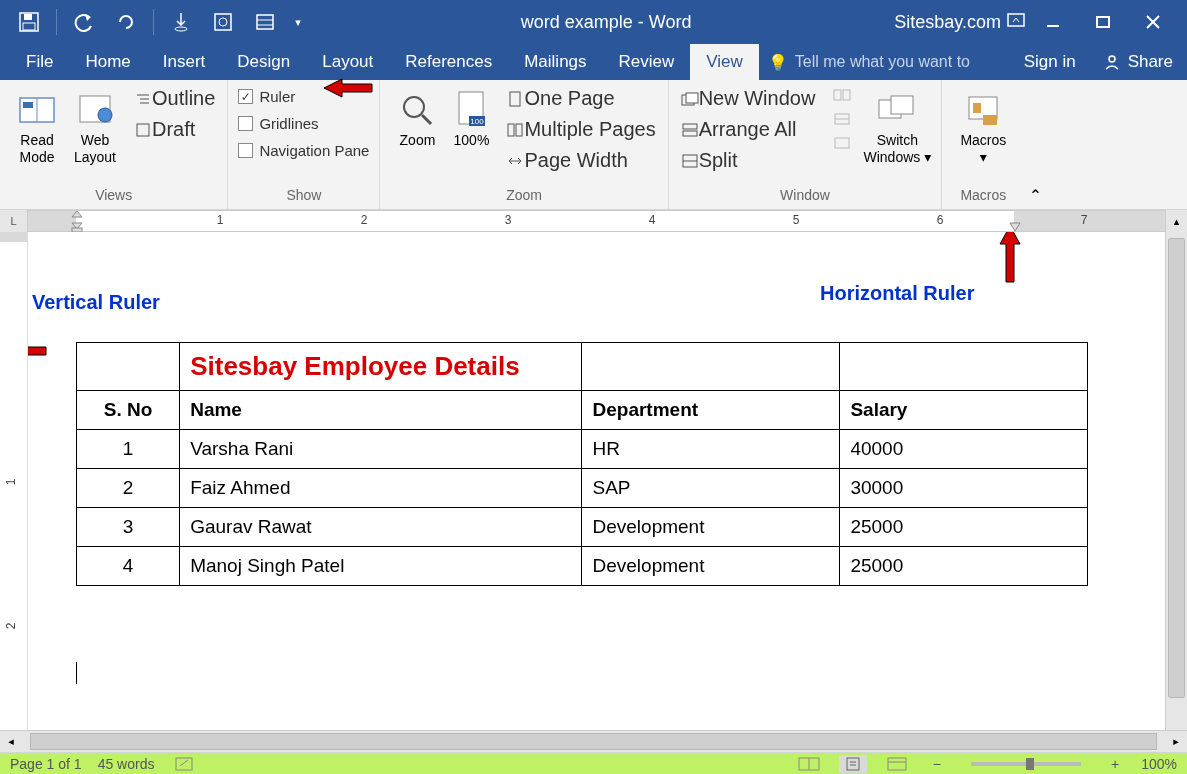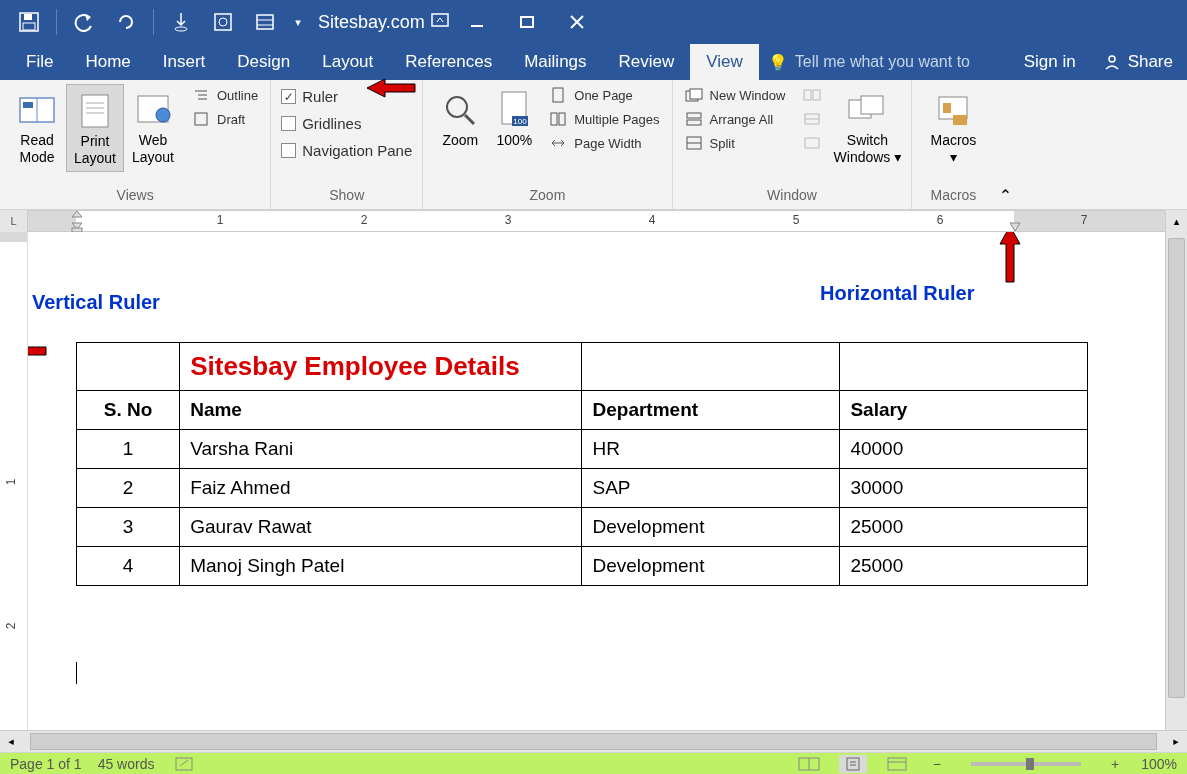--- a/index.html
+++ b/index.html
@@ -26,21 +26,21 @@
 .ribbon { height: 130px; background: #f3f3f3; border-bottom: 1px solid #d4d4d4; display: flex; }
 .group { border-right: 1px solid #d9d9d9; padding: 4px 8px 2px; display: flex; flex-direction: column; }
 .group .label { text-align: center; font-size: 14px; color: #666; height: 20px; }
 .group .body { flex: 1; display: flex; align-items: flex-start; }
 .bigbtn { width: 58px; display: flex; flex-direction: column; align-items: center; justify-content: flex-start; padding: 4px 2px; cursor: pointer; font-size: 14px; text-align: center; line-height: 1.2; }
 .bigbtn.sel { background: #dadada; border: 1px solid #b5b5b5; }
 .bigbtn .ico { width: 40px; height: 44px; display: flex; align-items: center; justify-content: center; }
 .chk { display: flex; align-items: center; gap: 6px; font-size: 15px; color: #333; padding: 4px 2px; cursor: pointer; }
 .chk .box { width: 15px; height: 15px; border: 1px solid #888; background: #fff; display: flex; align-items: center; justify-content: center; font-size: 12px; color: #444; }
 .stack { display: flex; flex-direction: column; gap: 2px; }
-.sidebtn { display: flex; align-items: center; gap: 7px; font-size: 13px; color: #333; padding: 3px 4px; cursor: pointer; }
+.sidebtn { display: flex; align-items: center; gap: 0; font-size: 20px; color: #333; padding: 3px 4px; cursor: pointer; }
 .sideico { width: 18px; height: 16px; display:inline-flex; align-items:center; justify-content:center; }
 
 
 .hruler-area { display: flex; height: 22px; background: #e6e6e6; }
 .hruler-corner { width: 28px; height: 22px; background: #e6e6e6; border-right: 1px solid #ccc; display:flex; align-items:center; justify-content:center; font-size:11px; color:#555;}
 .hruler { flex: 1; position: relative; background: #fff; border-top:1px solid #ccc; border-bottom:1px solid #ccc;}
 .hruler .gray { position:absolute; top:0; height:100%; background:#d9d9d9; }
 .hruler .num { position:absolute; top:2px; font-size:12px; color:#444; transform:translateX(-50%); }
 .scroll-up-btn { width: 22px; background:#e6e6e6; border-left:1px solid #ccc; display:flex; align-items:center; justify-content:center; cursor:pointer; font-size:11px;}
 
@@ -120,20 +120,21 @@
       </div>
     <div class="btn">
         <svg width="22" height="22">
           <rect x="3" y="4" width="16" height="14" fill="none" stroke="#fff" stroke-width="1.5"></rect>
           <line x1="3" y1="9" x2="19" y2="9" stroke="#fff"></line>
           <line x1="3" y1="14" x2="19" y2="14" stroke="#fff"></line>
         </svg>
       </div>
     <div class="btn" style="width:20px;font-size:11px;">▾</div>
   </div>
+  <div class="title">word example - Word</div>
   <div class="right">
     <span style="font-size:18px;">Sitesbay.com</span>
     <span><svg width="18" height="14">
           <rect x="1" y="1" width="16" height="12" fill="none" stroke="#fff" stroke-width="1.5"></rect>
           <path d="M6 9 L9 5 L12 9" fill="none" stroke="#fff"></path>
         </svg></span>
     <div class="winbtn">
         <svg width="16" height="16">
           <line x1="2" y1="12" x2="14" y2="12" stroke="#fff" stroke-width="2"></line>
         </svg>
@@ -182,31 +183,20 @@
     <div class="body">
       <div class="bigbtn">
           <div class="ico">
             <svg width="38" height="32">
               <rect x="2" y="4" width="34" height="24" fill="#fff" stroke="#6b8fc7" stroke-width="1.5"></rect>
               <line x1="19" y1="4" x2="19" y2="28" stroke="#6b8fc7"></line>
               <rect x="5" y="8" width="10" height="6" fill="#3a6fb0"></rect>
             </svg>
           </div>
           <span>Read Mode</span>
-        </div>
-      <div class="bigbtn sel">
-          <div class="ico">
-            <svg width="34" height="36">
-              <rect x="4" y="2" width="26" height="32" fill="#fff" stroke="#888"></rect>
-              <line x1="8" y1="10" x2="26" y2="10" stroke="#aaa"></line>
-              <line x1="8" y1="15" x2="26" y2="15" stroke="#aaa"></line>
-              <line x1="8" y1="20" x2="26" y2="20" stroke="#aaa"></line>
-            </svg>
-          </div>
-          <span>Print Layout</span>
         </div>
       <div class="bigbtn">
           <div class="ico">
             <svg width="36" height="34">
               <rect x="3" y="3" width="30" height="26" fill="#fff" stroke="#888"></rect>
               <circle cx="28" cy="22" r="7" fill="#4a8dd6" stroke="#2b579a"></circle>
             </svg>
           </div>
           <span>Web Layout</span>
         </div>

